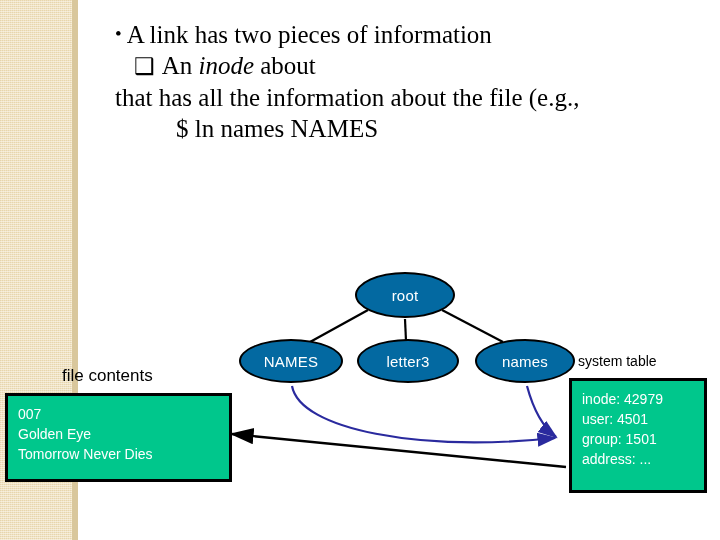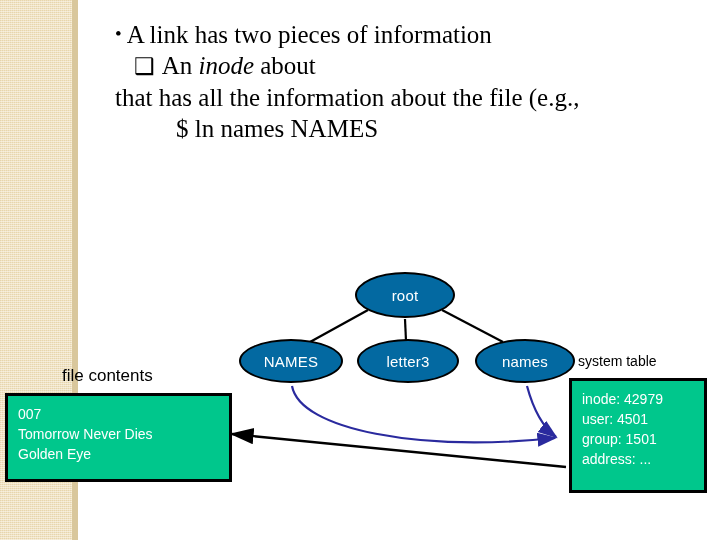--- a/index.html
+++ b/index.html
@@ -163,22 +163,22 @@
     <div class="node" style="left:475px; top:339px; width:100px; height:44px;">
       <span>names</span>
     </div>
 
     <div class="plain-label" style="left:62px; top:366px;">file contents</div>
 
     <div class="plain-label normal" style="left:578px; top:353px;">system table</div>
 
     <div class="box" style="left:5px; top:393px; width:227px; height:89px;">
       <div>007</div>
+      <div>Golden Eye</div>
       <div>Tomorrow Never Dies</div>
-      <div>Golden Eye</div>
     </div>
 
     <div class="box" style="left:569px; top:378px; width:138px; height:115px;">
       <div>inode: 42979</div>
       <div>user: 4501</div>
       <div>group: 1501</div>
       <div>address: ...</div>
     </div>
 
   </div>

